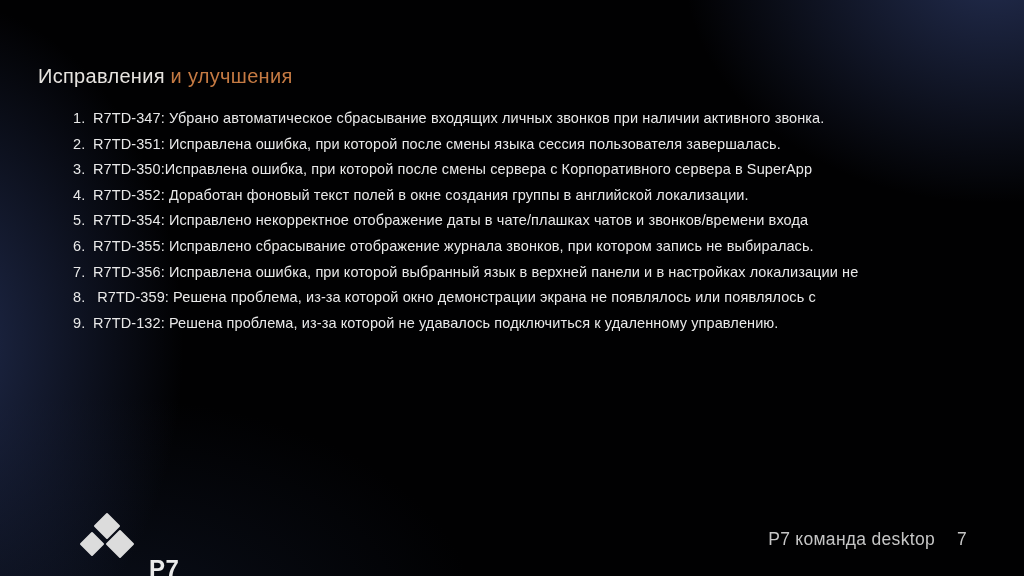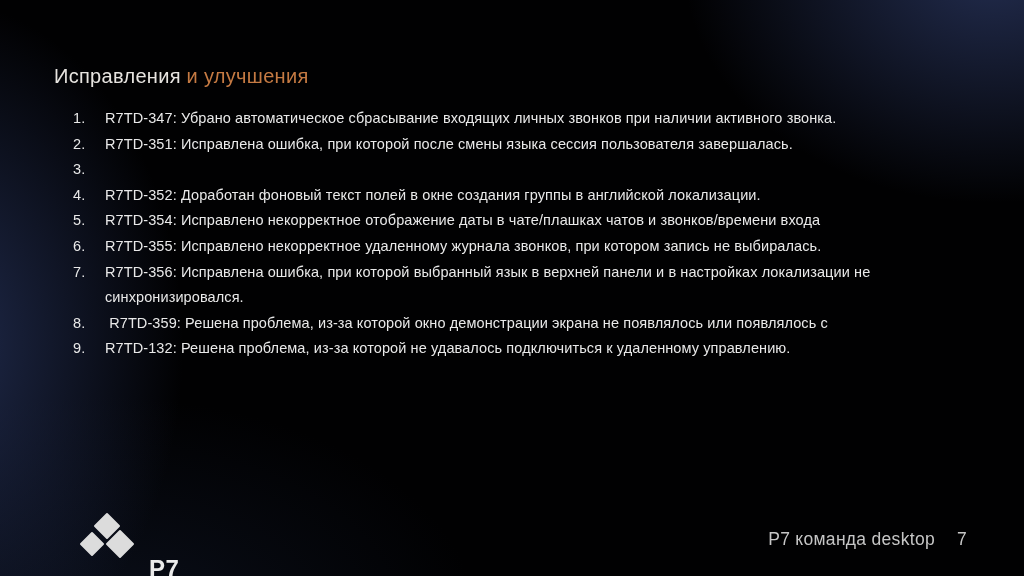--- a/index.html
+++ b/index.html
@@ -19,21 +19,21 @@
     height: 576px;
     background:
       radial-gradient(ellipse 430px 330px at 97% -6%, rgba(40,52,92,0.85), rgba(0,0,0,0) 72%),
       radial-gradient(ellipse 340px 480px at -6% 60%, rgba(36,48,86,0.9), rgba(0,0,0,0) 72%),
       radial-gradient(ellipse 500px 300px at 10% 108%, rgba(18,26,46,0.55), rgba(0,0,0,0) 75%),
       #010102;
     color: #e8e8e8;
   }
   .title {
     position: absolute;
-    left: 54px;
+    left: 38px;
     top: 52px;
     font-size: 20px;
     font-weight: 400;
     letter-spacing: 0.3px;
     color: #e7e4e0;
     white-space: pre;
   }
   .title .accent {
     color: #c57a43;
   }
@@ -49,21 +49,21 @@
   }
   .list-item {
     display: flex;
     align-items: flex-start;
   }
   .item-number {
     flex: 0 0 20px;
     white-space: pre;
   }
   .item-lines {
-    margin-left: 12px;
+    margin-left: 0;
     flex: 1;
   }
   .item-line {
     white-space: pre-wrap;
   }
   .logo {
     position: absolute;
     left: 76px;
     top: 511px;
     width: 64px;
@@ -108,49 +108,49 @@
     <div class="list-item">
       <div class="item-number">2.</div>
       <div class="item-lines">
           <div class="item-line">R7TD-351: Исправлена ошибка, при которой после смены языка сессия пользователя завершалась.</div>
         </div>
     </div>
 
     <div class="list-item">
       <div class="item-number">3.</div>
       <div class="item-lines">
+          <div class="item-line">R7TD-350:Исправлена ошибка, при которой после смены сервера с Корпоративного сервера в SuperApp</div>
         </div>
     </div>
 
     <div class="list-item">
       <div class="item-number">4.</div>
       <div class="item-lines">
           <div class="item-line">R7TD-352: Доработан фоновый текст полей в окне создания группы в английской локализации.</div>
         </div>
     </div>
 
     <div class="list-item">
       <div class="item-number">5.</div>
       <div class="item-lines">
           <div class="item-line">R7TD-354: Исправлено некорректное отображение даты в чате/плашках чатов и звонков/времени входа</div>
         </div>
     </div>
 
     <div class="list-item">
       <div class="item-number">6.</div>
       <div class="item-lines">
-          <div class="item-line">R7TD-355: Исправлено некорректное удаленному журнала звонков, при котором запись не выбиралась.</div>
+          <div class="item-line">R7TD-355: Исправлено сбрасывание отображение журнала звонков, при котором запись не выбиралась.</div>
         </div>
     </div>
 
     <div class="list-item">
       <div class="item-number">7.</div>
       <div class="item-lines">
           <div class="item-line">R7TD-356: Исправлена ошибка, при которой выбранный язык в верхней панели и в настройках локализации не</div>
-          <div class="item-line">синхронизировался.</div>
         </div>
     </div>
 
     <div class="list-item">
       <div class="item-number">8.</div>
       <div class="item-lines">
           <div class="item-line"> R7TD-359: Решена проблема, из-за которой окно демонстрации экрана не появлялось или появлялось с</div>
         </div>
     </div>
 

